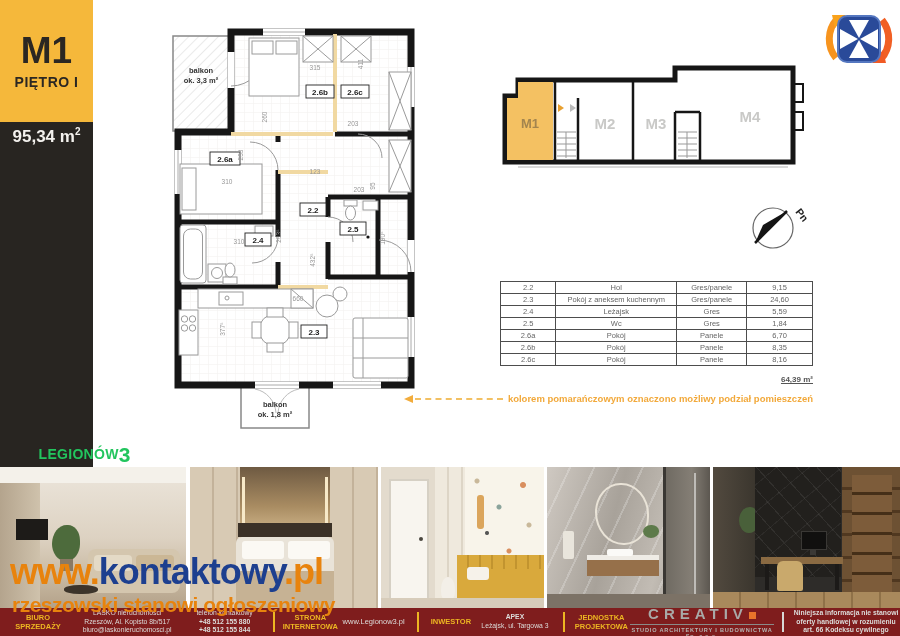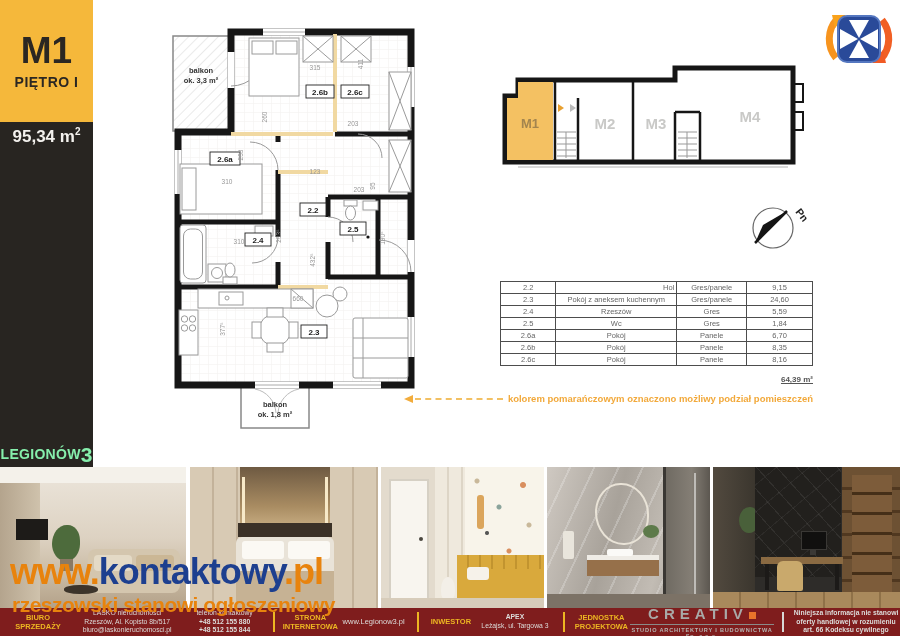--- a/index.html
+++ b/index.html
@@ -6,28 +6,28 @@
   body{width:900px;height:636px;position:relative;background:#fff;overflow:hidden;
        font-family:"Liberation Sans", sans-serif;}
   .abs{position:absolute;}
   
   #sidebar{left:0;top:0;width:93px;height:470px;background:#282521;}
   #unitbox{left:0;top:0;width:93px;height:122px;background:#F5B83B;text-align:center;color:#2B2722;}
   #unitbox .unit{font-size:37px;font-weight:bold;margin-top:30px;letter-spacing:0;}
   #unitbox .floor{font-size:14px;font-weight:bold;margin-top:2px;letter-spacing:.5px;}
   #areabox{left:0;top:126px;width:93px;text-align:center;color:#f4f2ee;font-size:17px;font-weight:bold;}
   #areabox sup{font-size:10px;}
-  #projlogo{left:0;top:443px;width:93px;text-align:center;color:#86efac;white-space:nowrap;}
+  #projlogo{left:0;top:443px;width:93px;text-align:center;color:#22c55e;white-space:nowrap;padding-left:38px;}
   #projlogo .pn{font-size:14px;font-weight:bold;letter-spacing:.3px;}
   #projlogo .pnum{font-size:21px;font-weight:bold;vertical-align:-3px;}
   
   #roomtable{left:500px;top:281px;width:313px;border-collapse:collapse;}
   #roomtable td{border:1px solid #4d4d4d;font-size:7.5px;color:#666;text-align:center;
                 height:11px;padding:0 2px;}
-  #roomtable td.c1{width:52px;} #roomtable td.c2{width:120px;text-align:right;}
+  #roomtable td.c1{width:52px;} #roomtable td.c2{width:120px;}
   #roomtable td.c3{width:66px;} #roomtable td.c4{width:63px;}
   #tabletotal{left:500px;top:375px;width:313px;text-align:right;font-size:8px;color:#555;font-weight:bold;text-decoration:underline;}
   
   #noteline{left:404px;top:393px;width:409px;display:flex;align-items:center;}
   #noteline .arrowhead{width:0;height:0;border-top:4px solid transparent;border-bottom:4px solid transparent;
        border-right:9px solid #F2AC3C;}
   #noteline .dash{flex:1;border-top:2px dashed #F2C063;margin:0 5px 0 2px;height:0;}
   #noteline .ntext{color:#F2A93B;font-size:9.5px;font-weight:bold;white-space:nowrap;}
   
   #footer{left:0;top:608px;width:900px;height:28px;background:#7f1d1d;display:flex;
@@ -293,21 +293,21 @@
       <td class="c4">9,15</td>
     </tr>
     <tr>
       <td>2.3</td>
       <td>Pokój z aneksem kuchennym</td>
       <td>Gres/panele</td>
       <td>24,60</td>
     </tr>
     <tr>
       <td>2.4</td>
-      <td>Rzeszów</td>
+      <td>Leżajsk</td>
       <td>Gres</td>
       <td>5,59</td>
     </tr>
     <tr>
       <td>2.5</td>
       <td>Wc</td>
       <td>Gres</td>
       <td>1,84</td>
     </tr>
     <tr>

